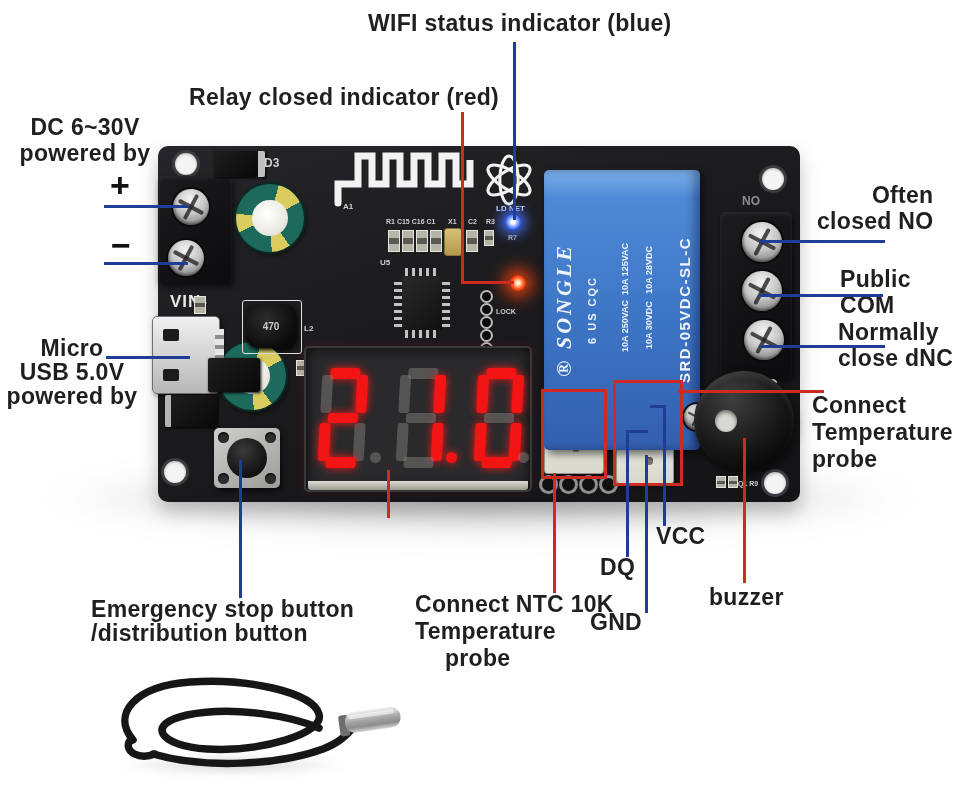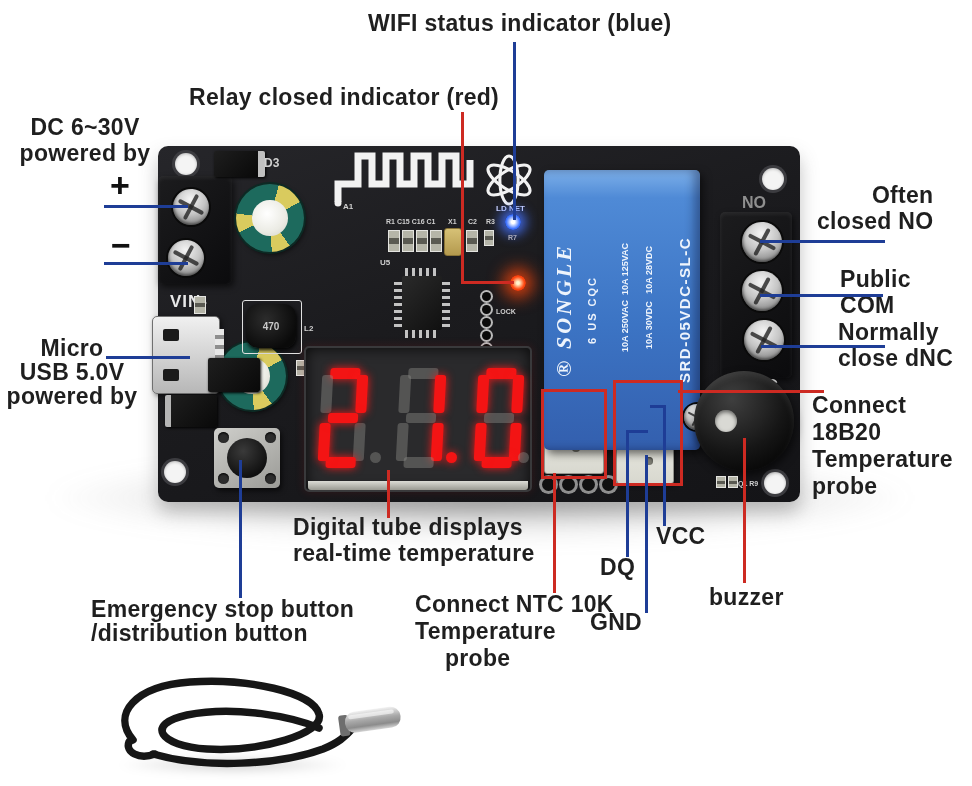--- a/index.html
+++ b/index.html
@@ -250,21 +250,21 @@
         <div class="relay-brand">® SONGLE</div>
         <div class="relay-certs">6 US   CQC</div>
         <div class="relay-ratings">
           <span>10A 250VAC  10A 125VAC</span><br>
           <span>10A 30VDC   10A 28VDC</span>
         </div>
         <div class="relay-model">SRD-05VDC-SL-C</div>
       </div>
     </div>
 
-    <div class="silk" style="left:584px;top:48px;font-size:16px;color:#8f8f8f;">NO</div>
+    <div class="silk" style="left:584px;top:48px;font-size:12px;color:#8f8f8f;">NO</div>
     <div class="termblock" style="left:562px;top:66px;width:72px;height:166px;">
       <div class="screw" style="left:22px;top:10px;width:40px;height:40px;"></div>
       <div class="screw" style="left:22px;top:59px;width:40px;height:40px;"></div>
       <div class="screw" style="left:24px;top:108px;width:40px;height:40px;"></div>
     </div>
     <div class="silk" style="left:594px;top:230px;font-size:18px;color:#dcdcdc;">NC</div>
 
     <div class="screw" style="left:526px;top:258px;width:26px;height:26px;"></div>
     <div class="buzzer" style="left:536px;top:225px;">
       <div class="buzzer-hole" style="left:21px;top:39px;"></div>
@@ -320,39 +320,34 @@
   <div class="lbl" style="left:840px;top:266px;">
     <span>Public</span>
     <span>COM</span>
   </div>
   <div class="lbl" style="left:838px;top:319px;">
     <span>Normally</span>
     <span>close dNC</span>
   </div>
   <div class="lbl" style="left:812px;top:392px;line-height:27px;">
     <span>Connect</span>
-    <span>18B20</span>
     <span>Temperature</span>
     <span>probe</span>
   </div>
   <div class="lbl" style="left:656px;top:523px;text-align:right;">
     <span>VCC</span>
   </div>
   <div class="lbl" style="left:600px;top:554px;">
     <span>DQ</span>
   </div>
   <div class="lbl" style="left:590px;top:609px;">
     <span>GND</span>
   </div>
   <div class="lbl" style="left:709px;top:584px;">
     <span>buzzer</span>
-  </div>
-  <div class="lbl" style="left:293px;top:514px;">
-    <span>Digital tube displays</span>
-    <span>real-time temperature</span>
   </div>
   <div class="lbl" style="left:415px;top:591px;line-height:27px;">
     <span>Connect NTC 10K</span>
     <span>Temperature</span>
     <span style="padding-left:30px;">probe</span>
   </div>
   <div class="lbl" style="left:91px;top:597px;line-height:24px;">
     <span>Emergency stop button</span>
     <span>/distribution button</span>
   </div>

